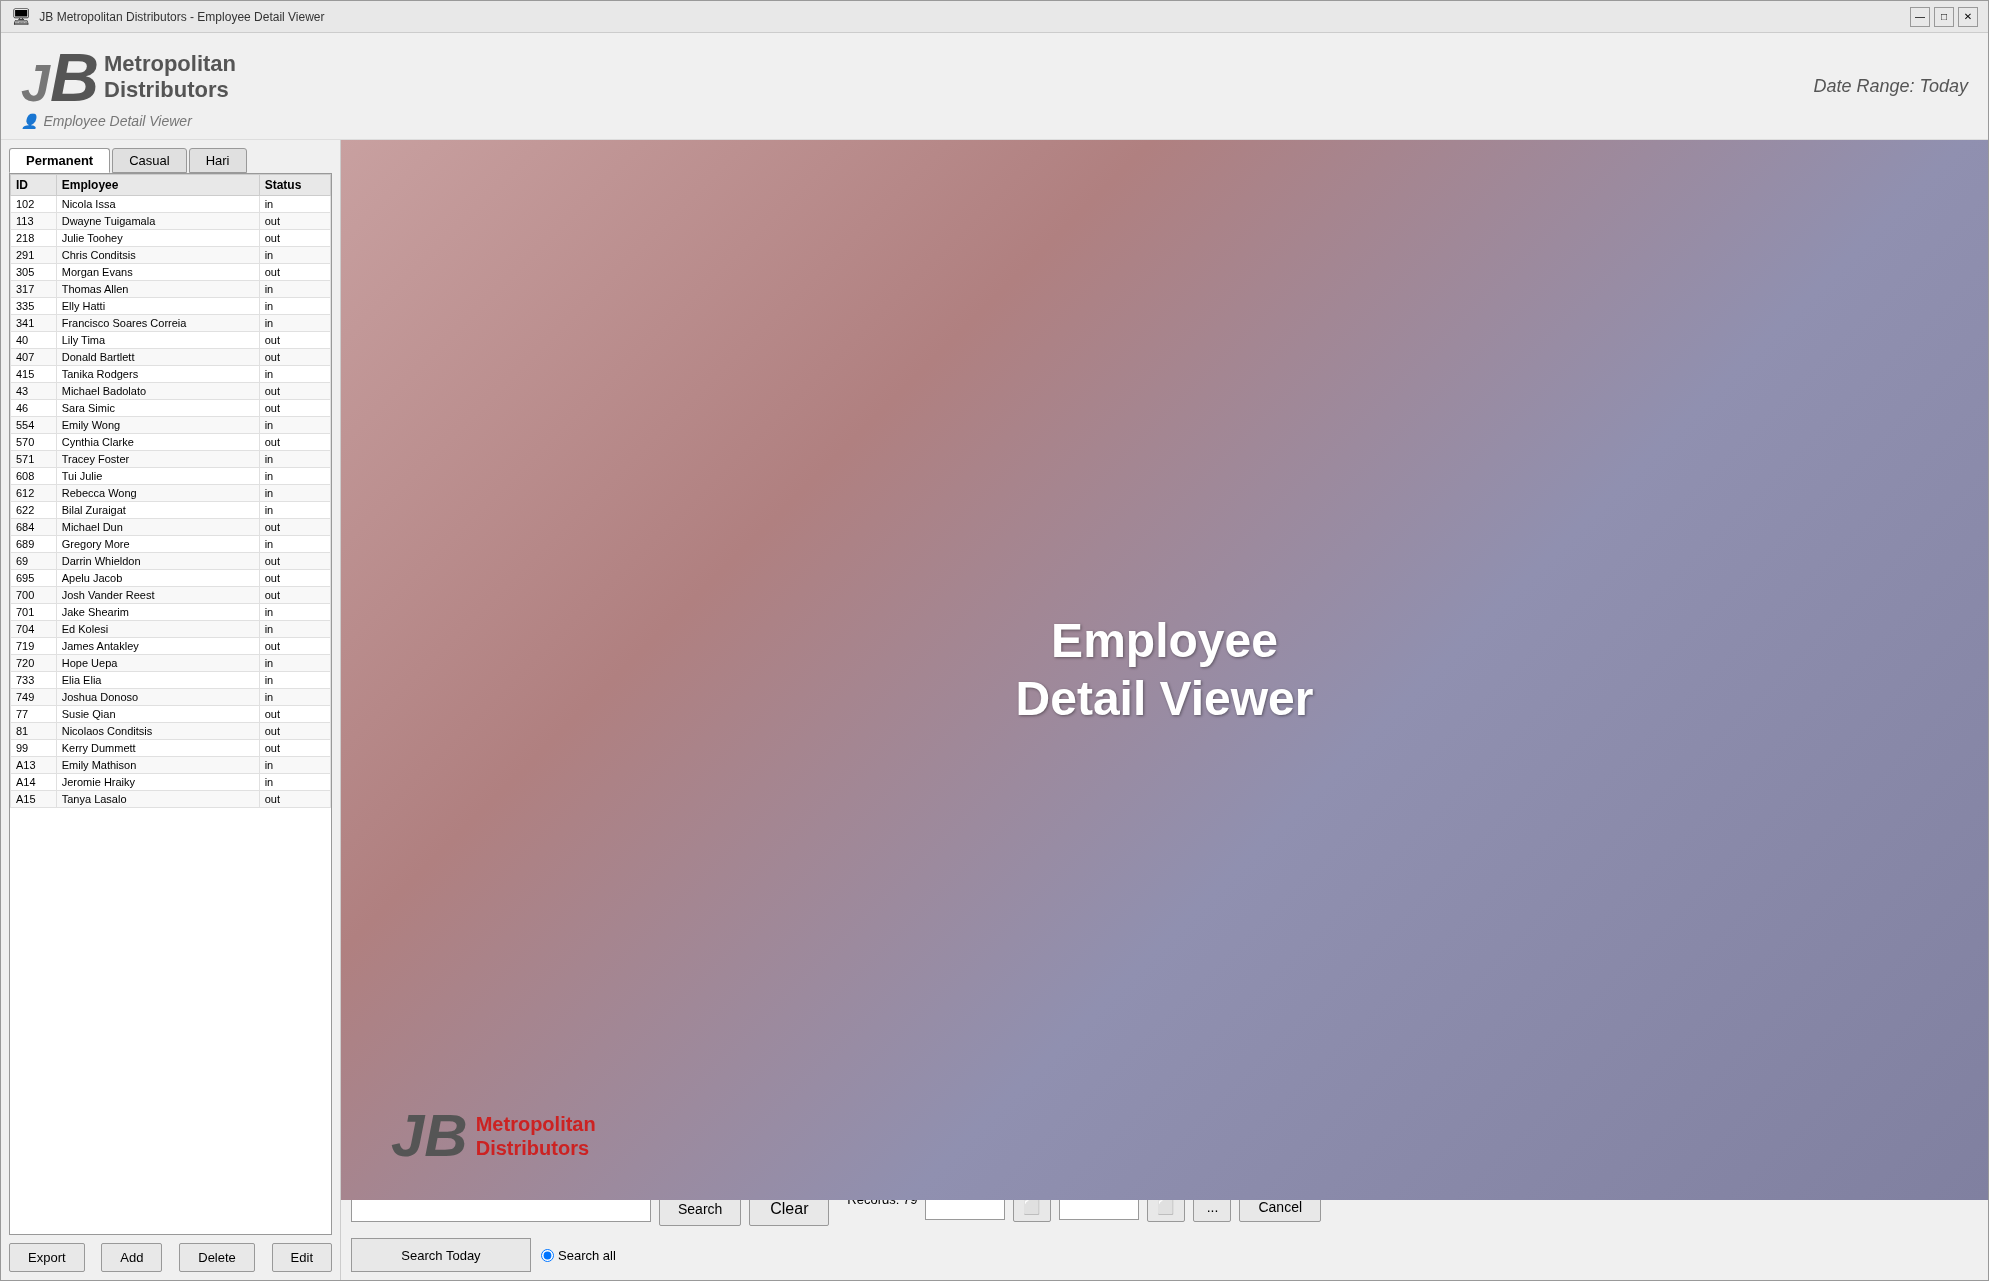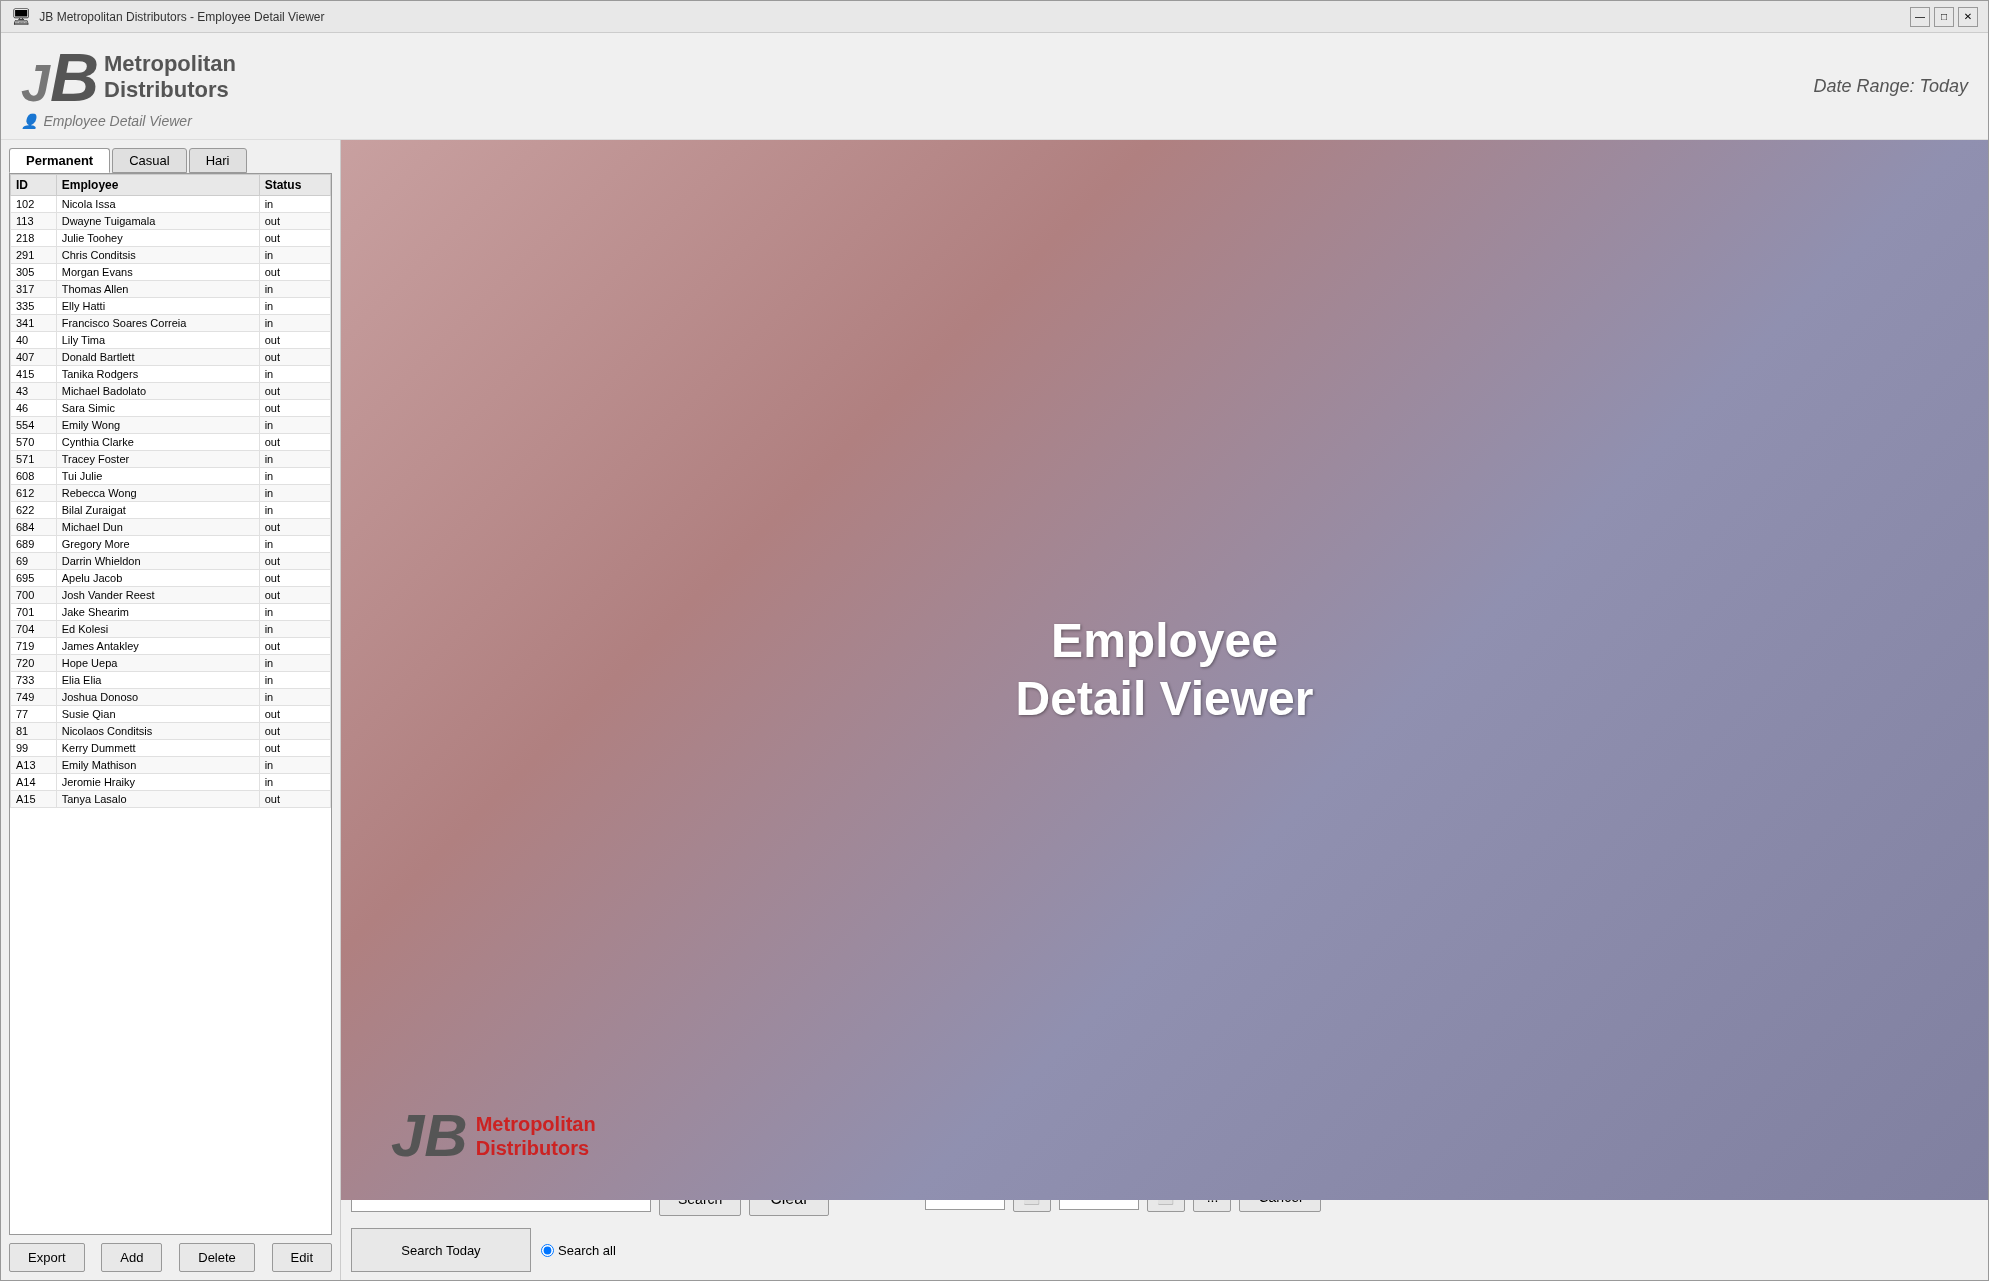--- a/index.html
+++ b/index.html
@@ -306,21 +306,21 @@
     }
     .search-row2 {
       display: flex;
       gap: 10px;
       align-items: center;
       padding: 4px 10px 8px;
       background: #f0f0f0;
     }
     .search-today-btn {
       width: 180px;
-      height: 44px;
+      height: 34px;
       border: 1px solid #999;
       background: #e8e8e8;
       cursor: pointer;
       font-size: 13px;
     }
     .radio-label {
       display: flex;
       align-items: center;
       gap: 4px;
       font-size: 13px;

